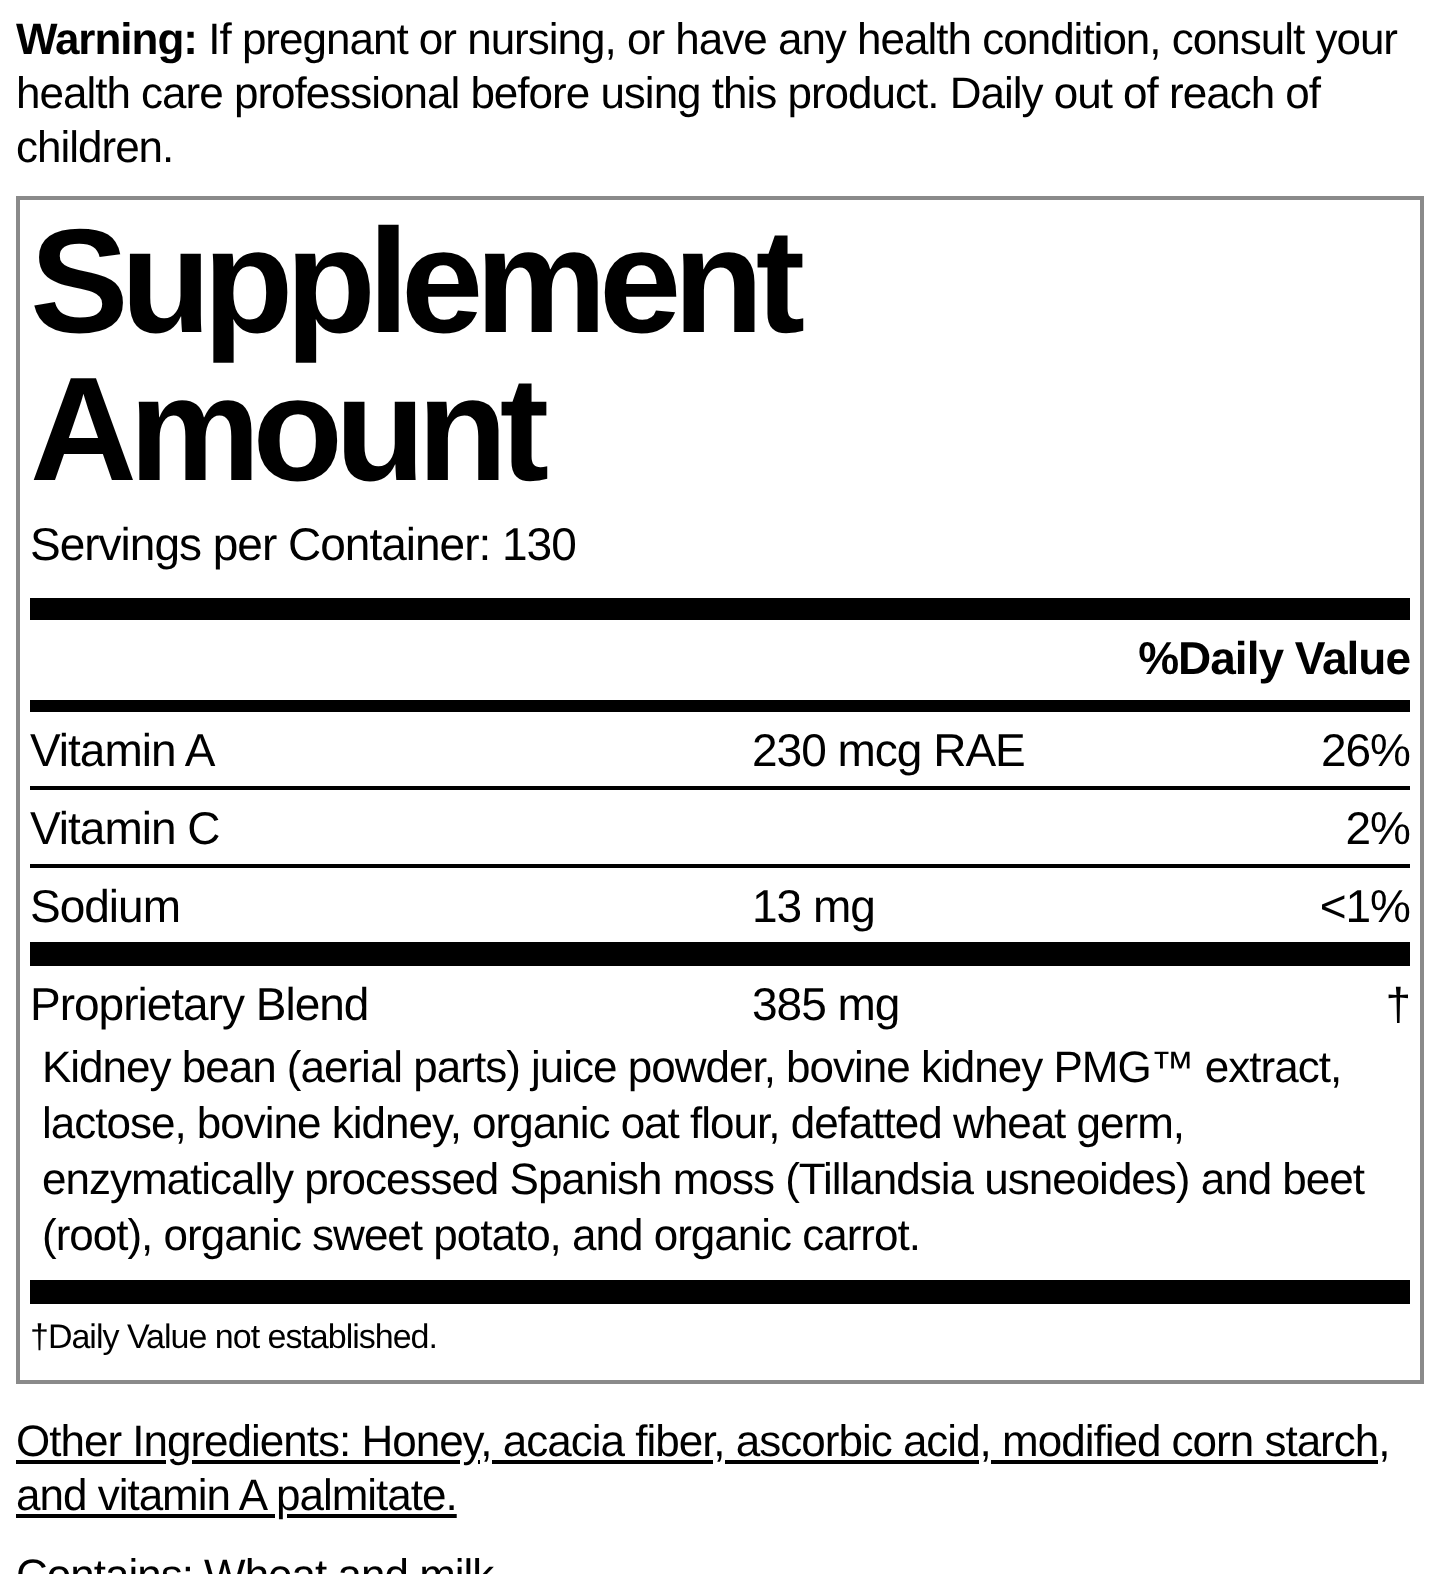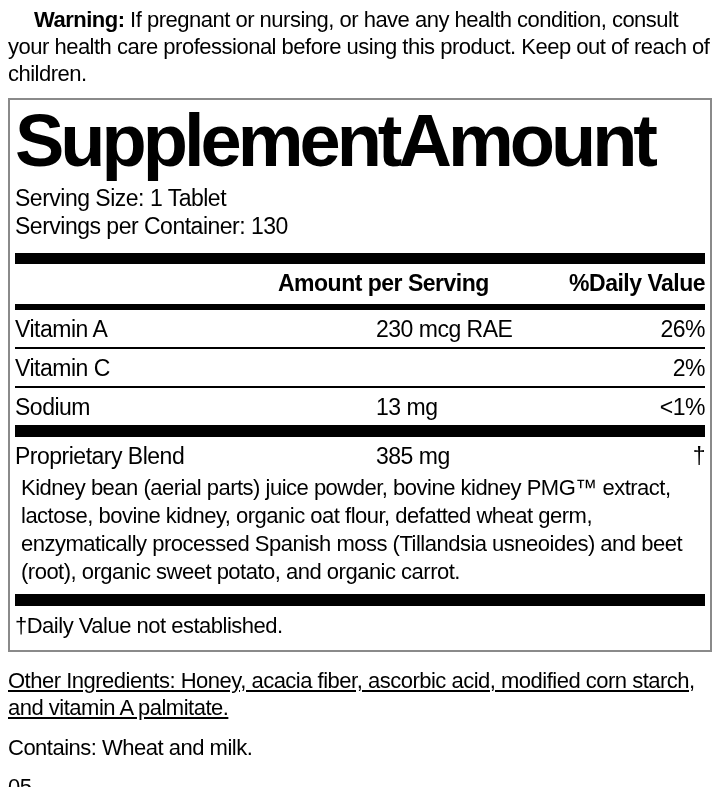--- a/index.html
+++ b/index.html
@@ -13,35 +13,37 @@
     width: 720px;
     height: 787px;
     overflow: hidden;
     letter-spacing: -0.5px;
   }
   .warning {
     padding: 6px 8px 0 8px;
     font-size: 22px;
     line-height: 27px;
   }
-  .warning .w-label { font-weight: bold; margin-left: 26px; }
+  .warning .w-label { font-weight: bold; }
 
   .panel {
     margin: 11px 8px 0 8px;
     border: 2px solid #8a8a8a;
     padding: 4px 5px 4px 5px;
   }
   .title-row {
     display: flex;
+    justify-content: space-between;
     align-items: baseline;
     font-weight: bold;
     font-size: 74px;
     line-height: 1.0;
     letter-spacing: -4px;
     padding: 0 2px 6px 0;
+    flex-direction: column;
   }
   .serving-line {
     font-size: 23px;
     line-height: 28px;
   }
   .bar {
     background: #000;
     width: 100%;
   }
   .bar-thick   { height: 11px; }
@@ -68,21 +70,21 @@
   .row.ruled { border-bottom: 2px solid #000; }
 
   .blend-desc {
     font-size: 22px;
     line-height: 28px;
     padding: 0 4px 8px 6px;
   }
   .blend-desc .latin { }
 
   .footnote {
-    font-size: 22px;
+    font-size: 17px;
     padding: 7px 0 7px 0;
   }
 
   .other-ingredients {
     padding: 15px 8px 0 8px;
     font-size: 22px;
     line-height: 27px;
     text-decoration: underline;
   }
   .contains {
@@ -92,37 +94,35 @@
   }
   .footer-code {
     padding: 13px 8px 0 8px;
     font-size: 22px;
   }
 </style>
 </head>
 <body>
 
 <div class="warning">
-  <span class="w-label">Warning:</span><span> If pregnant or nursing, or have any health condition, consult your health care professional before using this product. Keep out of reach of children.</span>
+  <span class="w-label">Warning:</span><span> If pregnant or nursing, or have any health condition, consult your health care professional before using this product. Daily out of reach of children.</span>
 </div>
 
 <div class="panel">
 
   <div class="title-row">
     <span>Supplement</span>
     <span>Amount</span>
   </div>
 
-  <div class="serving-line">Serving Size: 1 Tablet</div>
   <div class="serving-line">Servings per Container: 130</div>
 
   <div class="bar bar-thick bar-top-gap"></div>
 
   <div class="header-row">
-    <span class="header-amount">Amount per Serving</span>
     <span class="header-dv">%Daily Value</span>
   </div>
 
   <div class="bar bar-medium"></div>
 
   <div class="row ruled">
     <span class="name">Vitamin A</span>
     <span class="amount">230 mcg RAE</span>
     <span class="dv">26%</span>
   </div>

